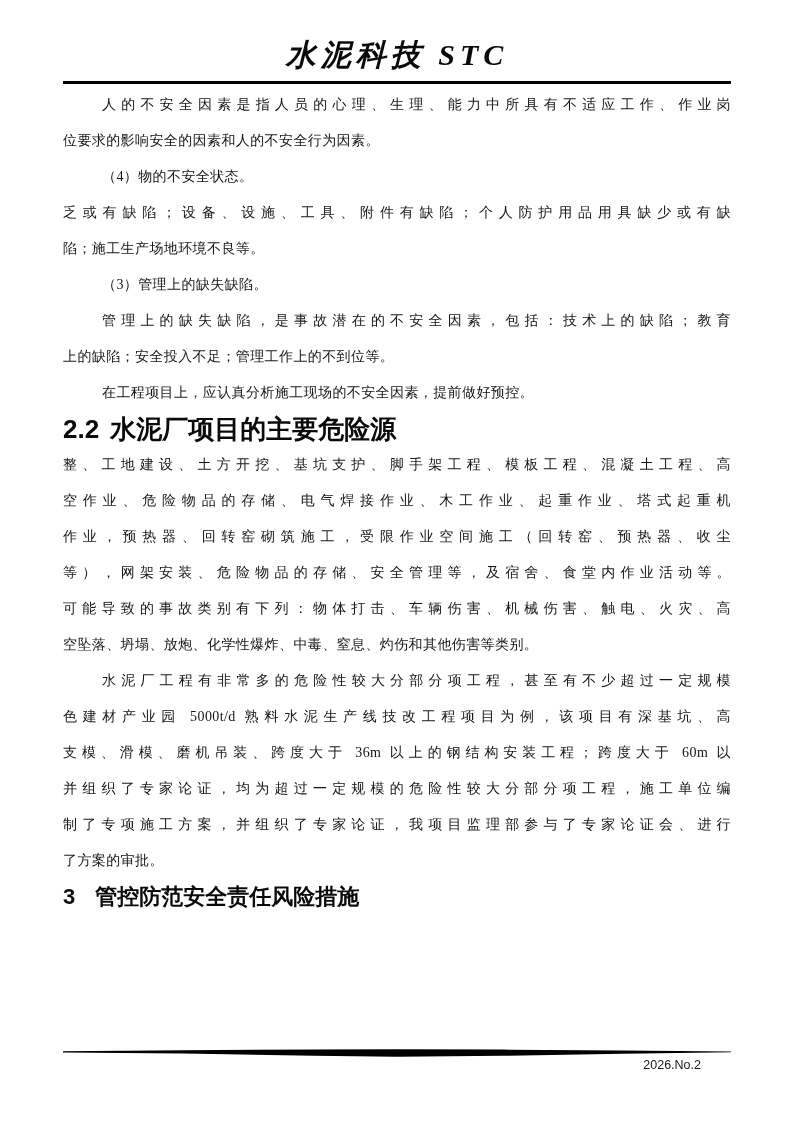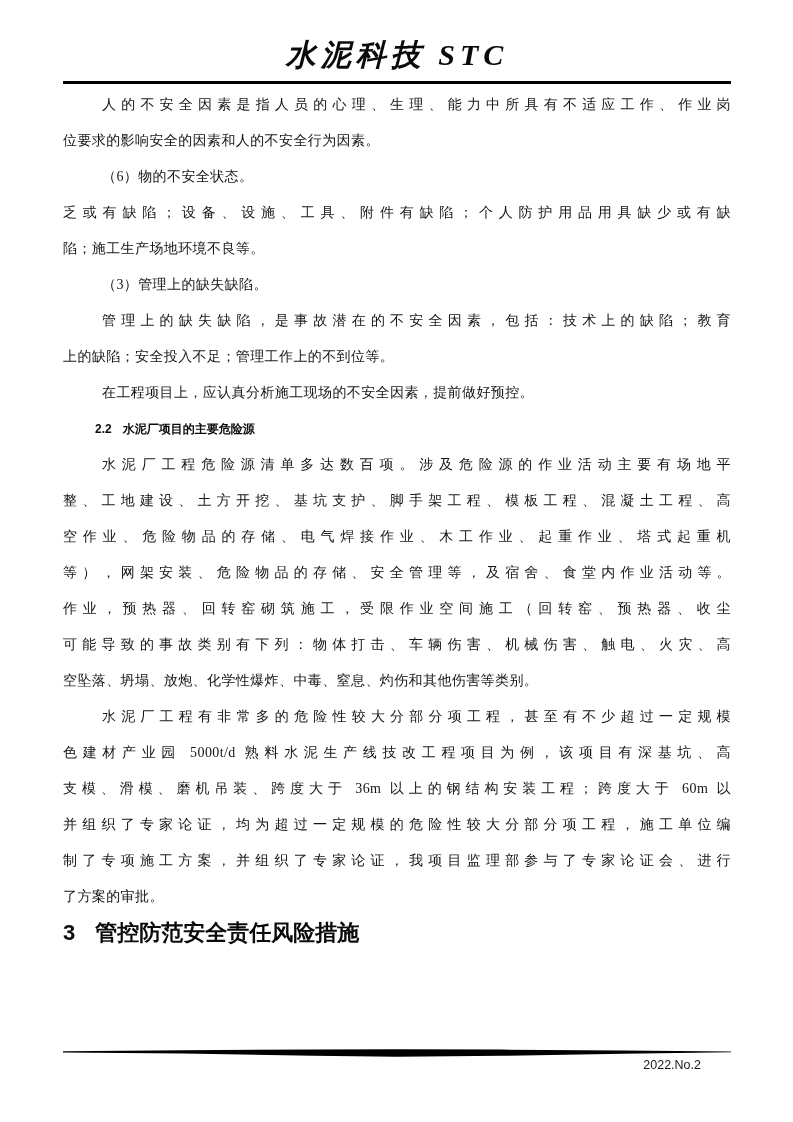--- a/index.html
+++ b/index.html
@@ -54,21 +54,21 @@
     text-align-last: justify;
   }
   .tline.indent { text-indent: 39px; }
   .heading {
     height: 36px;
     line-height: 36px;
     font-weight: bold;
     color: #0a0a0a;
     font-family: "Liberation Sans", sans-serif;
   }
-  .heading.h2 { font-size: 12px; margin-left: 32px; }
+  .heading.h2 { font-size: 26px; }
   .heading.h3 { font-size: 22px; }
   .heading .h-num { display: inline-block; }
   .heading.h2 .h-num { margin-right: 11px; }
   .heading.h3 .h-num { margin-right: 20px; }
   .footer {
     position: absolute;
     left: 63px;
     top: 1049px;
     width: 668px;
   }
@@ -99,47 +99,46 @@
 <div class="page">
   <div class="page-inner">
 
     <div class="journal-title">水泥科技 STC</div>
 
     <div class="header-rule"></div>
 
     <div class="content" id="content">
         <div class="tline indent fill">人的不安全因素是指人员的心理、生理、能力中所具有不适应工作、作业岗</div>
         <div class="tline">位要求的影响安全的因素和人的不安全行为因素。</div>
-        <div class="tline indent">（6）物的不安全状态。</div>
+        <div class="tline indent">（4）物的不安全状态。</div>
         <div class="tline fill">乏或有缺陷；设备、设施、工具、附件有缺陷；个人防护用品用具缺少或有缺</div>
         <div class="tline">陷；施工生产场地环境不良等。</div>
         <div class="tline indent">（3）管理上的缺失缺陷。</div>
         <div class="tline indent fill">管理上的缺失缺陷，是事故潜在的不安全因素，包括：技术上的缺陷；教育</div>
         <div class="tline">上的缺陷；安全投入不足；管理工作上的不到位等。</div>
         <div class="tline indent">在工程项目上，应认真分析施工现场的不安全因素，提前做好预控。</div>
         <div class="heading h2"><span class="h-num">2.2</span><span>水泥厂项目的主要危险源</span></div>
-        <div class="tline indent fill">水泥厂工程危险源清单多达数百项。涉及危险源的作业活动主要有场地平</div>
         <div class="tline fill">整、工地建设、土方开挖、基坑支护、脚手架工程、模板工程、混凝土工程、高</div>
         <div class="tline fill">空作业、危险物品的存储、电气焊接作业、木工作业、起重作业、塔式起重机</div>
+        <div class="tline fill">作业，预热器、回转窑砌筑施工，受限作业空间施工（回转窑、预热器、收尘</div>
         <div class="tline fill">等），网架安装、危险物品的存储、安全管理等，及宿舍、食堂内作业活动等。</div>
-        <div class="tline fill">作业，预热器、回转窑砌筑施工，受限作业空间施工（回转窑、预热器、收尘</div>
         <div class="tline fill">可能导致的事故类别有下列：物体打击、车辆伤害、机械伤害、触电、火灾、高</div>
         <div class="tline">空坠落、坍塌、放炮、化学性爆炸、中毒、窒息、灼伤和其他伤害等类别。</div>
         <div class="tline indent fill">水泥厂工程有非常多的危险性较大分部分项工程，甚至有不少超过一定规模</div>
         <div class="tline fill">色建材产业园 5000t/d 熟料水泥生产线技改工程项目为例，该项目有深基坑、高</div>
         <div class="tline fill">支模、滑模、磨机吊装、跨度大于 36m 以上的钢结构安装工程；跨度大于 60m 以</div>
         <div class="tline fill">并组织了专家论证，均为超过一定规模的危险性较大分部分项工程，施工单位编</div>
         <div class="tline fill">制了专项施工方案，并组织了专家论证，我项目监理部参与了专家论证会、进行</div>
         <div class="tline">了方案的审批。</div>
         <div class="heading h3"><span class="h-num">3</span><span>管控防范安全责任风险措施</span></div>
       </div>
 
   </div>
 
   <div class="footer">
     <svg class="footer-rule-svg" viewBox="0 0 668 8" preserveAspectRatio="none" aria-hidden="true">
       <polygon fill="#000000" points="0,2.2 120,1.2 250,0.6 334,0.2 440,0.6 560,1.4 668,2.4 668,3.2 560,4.8 440,6.8 334,7.8 250,6.8 120,4.6 0,3.4"></polygon>
     </svg>
     <div class="footer-row">
-      <span class="issue-label">2022.No.2</span>
+      <span class="issue-label">2026.No.2</span>
     </div>
   </div>
 </div>
 
 </body></html>

